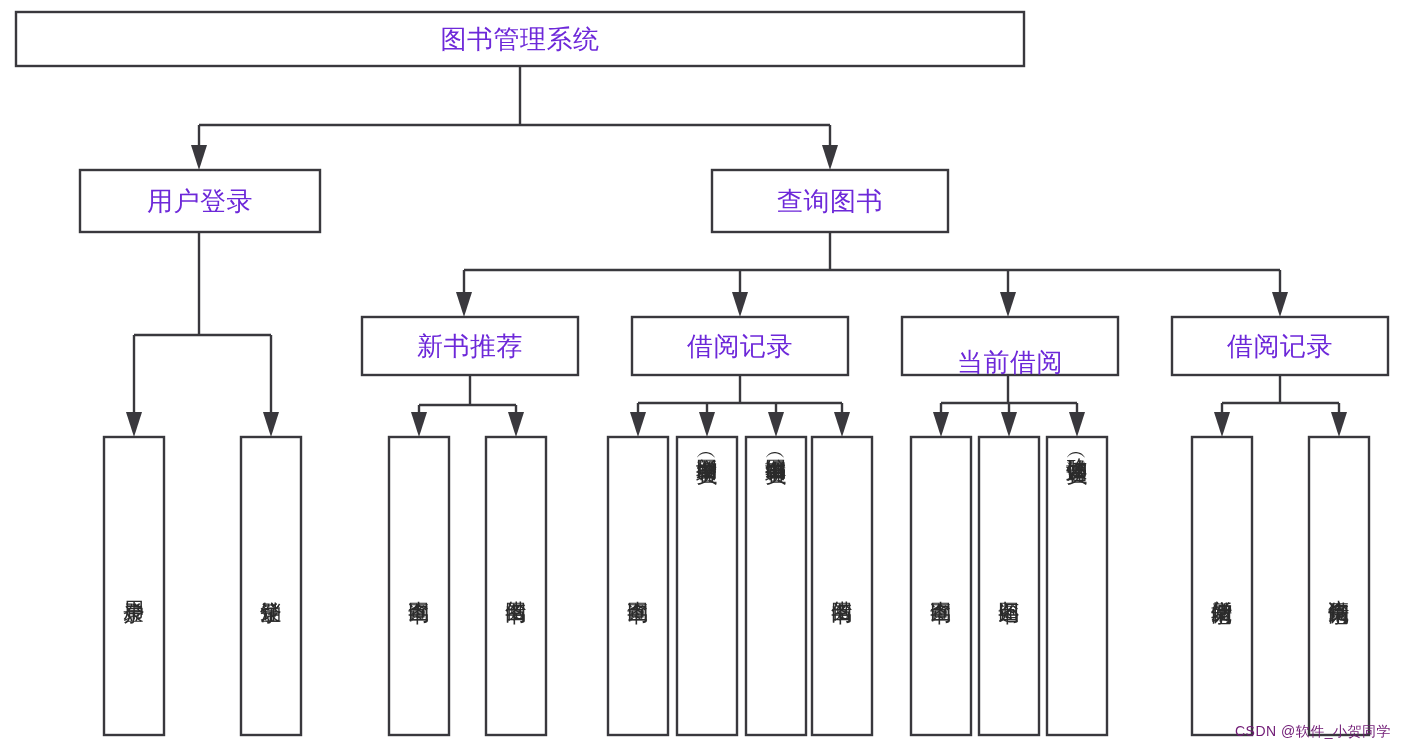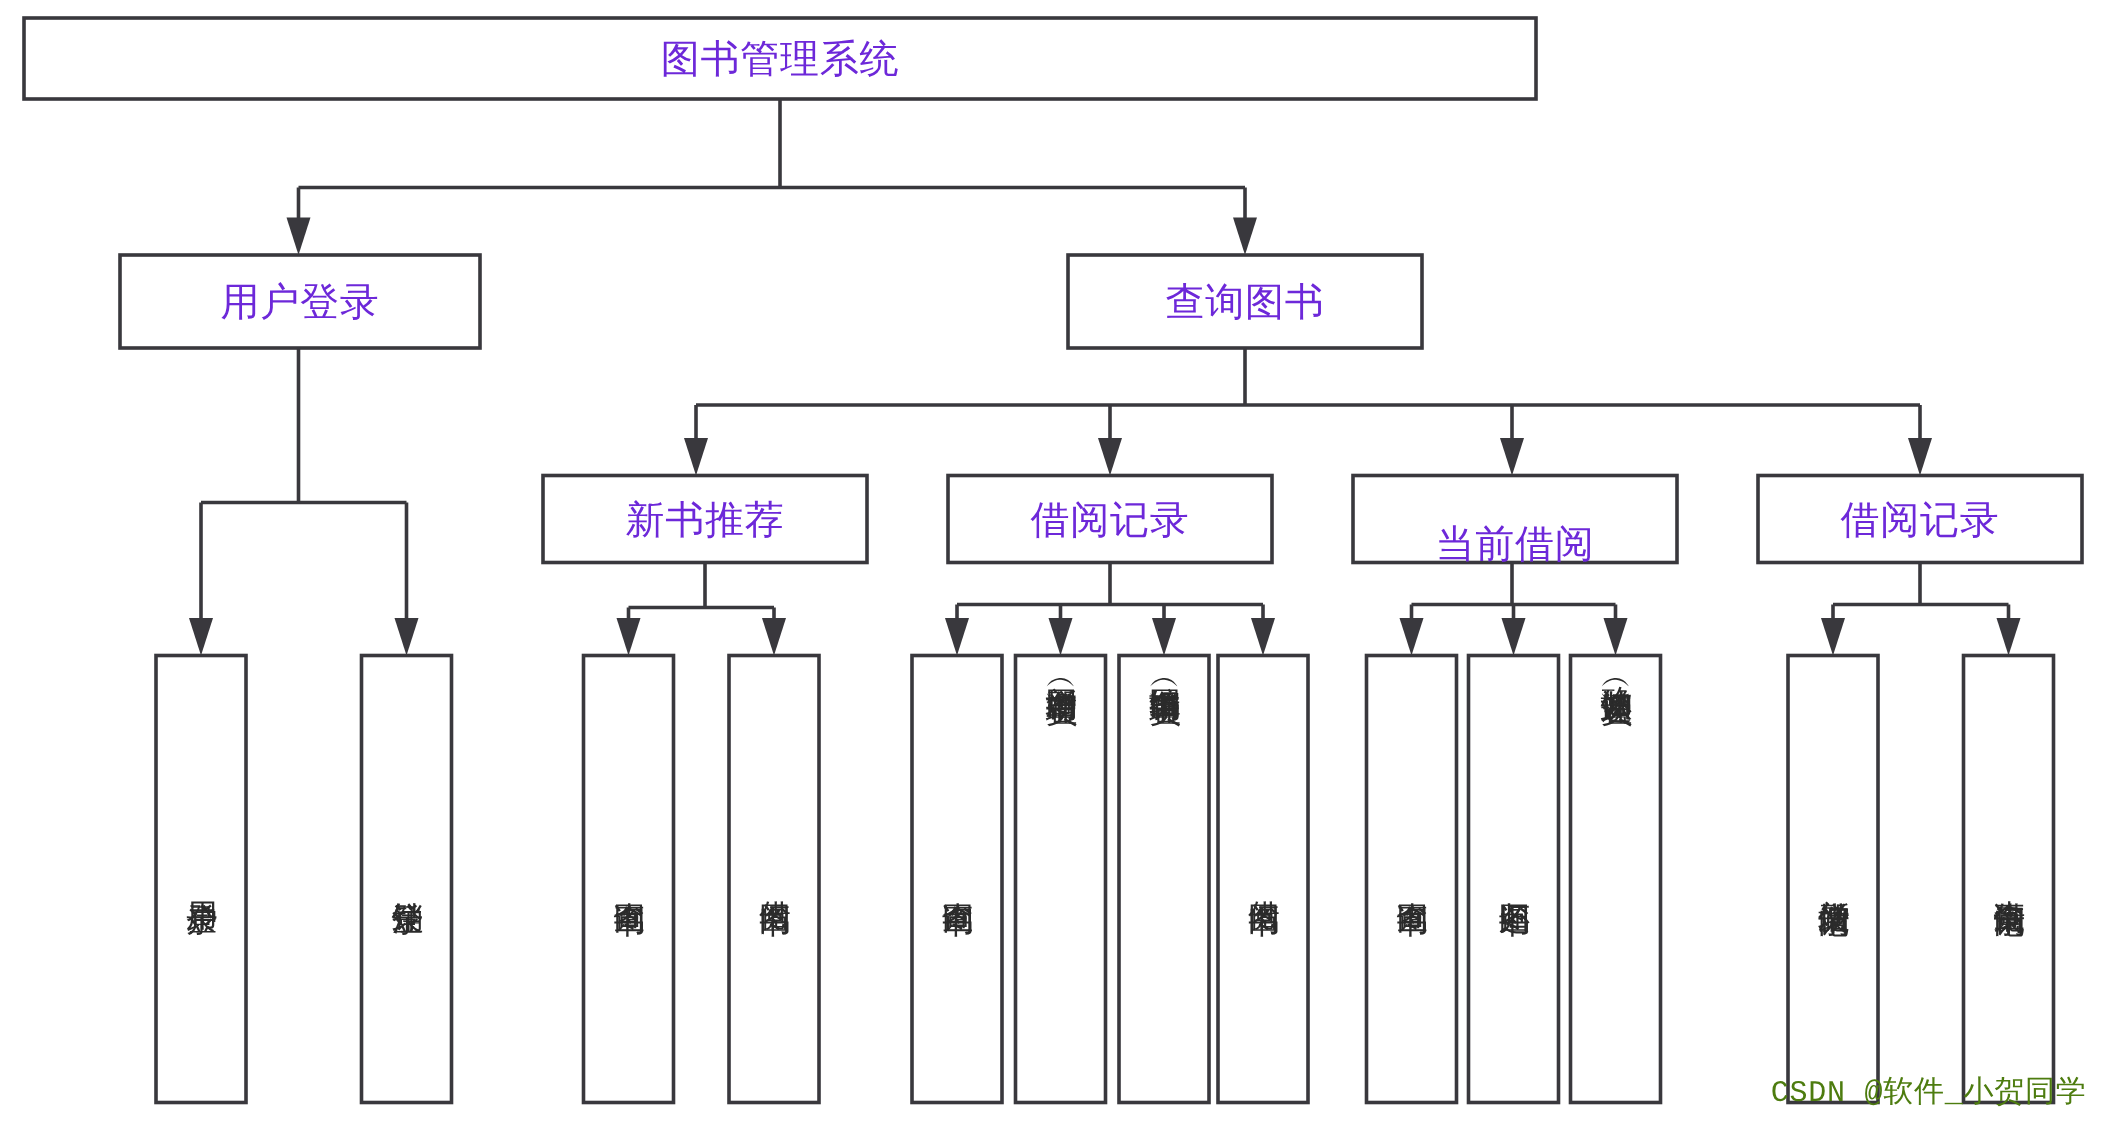--- a/index.html
+++ b/index.html
@@ -70,23 +70,23 @@
     font-family: "Liberation Sans", sans-serif;
     font-size: 26px;
     color: #6d28d9;
     white-space: nowrap;
     letter-spacing: 0.5px;
   }
   .watermark {
     position: absolute;
     right: 14px;
     bottom: 6px;
-    font-family: Liberation Mono, monospace;
-    font-size: 20px;
-    color: #4d7c0f;
+    font-family: Liberation Sans, sans-serif;
+    font-size: 14px;
+    color: #701a75;
     letter-spacing: 0.5px;
     white-space: nowrap;
     pointer-events: none;
   }
 </style>
 </head>
 <body>
 
 <div id="diagram-root">
 

